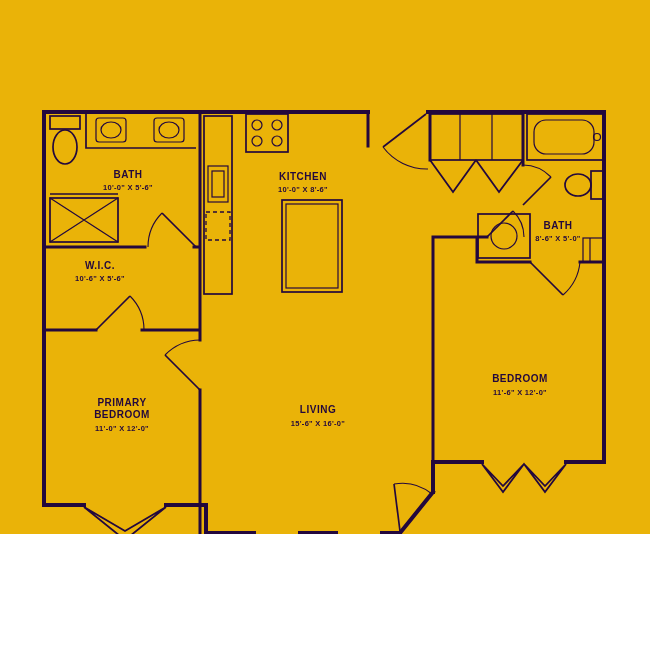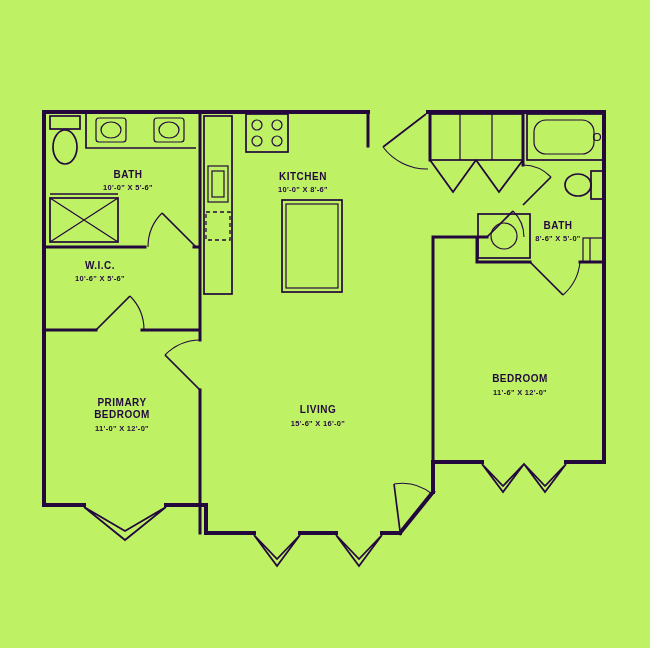--- a/index.html
+++ b/index.html
@@ -1,16 +1,16 @@
 <!DOCTYPE html>
 <html><head>
 <meta charset="utf-8">
 <style>
   html,body{margin:0;padding:0;background:#ffffff;}
-  .stage{position:relative;width:650px;height:648px;background:#bef264;overflow:hidden;
+  .stage{position:relative;width:650px;height:534px;background:#eab308;overflow:hidden;
          font-family:"Liberation Sans", sans-serif;}
   svg{display:block}
   .wall-ext{fill:none;stroke:#23083d;stroke-width:4;stroke-linecap:square}
   .wall-int{fill:none;stroke:#23083d;stroke-width:3;stroke-linecap:square}
   .fix{fill:none;stroke:#23083d;stroke-width:1.7}
   .fix-thin{fill:none;stroke:#23083d;stroke-width:1.2}
   .door-leaf{fill:none;stroke:#23083d;stroke-width:1.7}
   .door-arc{fill:none;stroke:#23083d;stroke-width:1.1}
   .win{fill:none;stroke:#23083d;stroke-width:1.8;stroke-linejoin:miter}
   .dash{fill:none;stroke:#23083d;stroke-width:1.3;stroke-dasharray:4 3}

